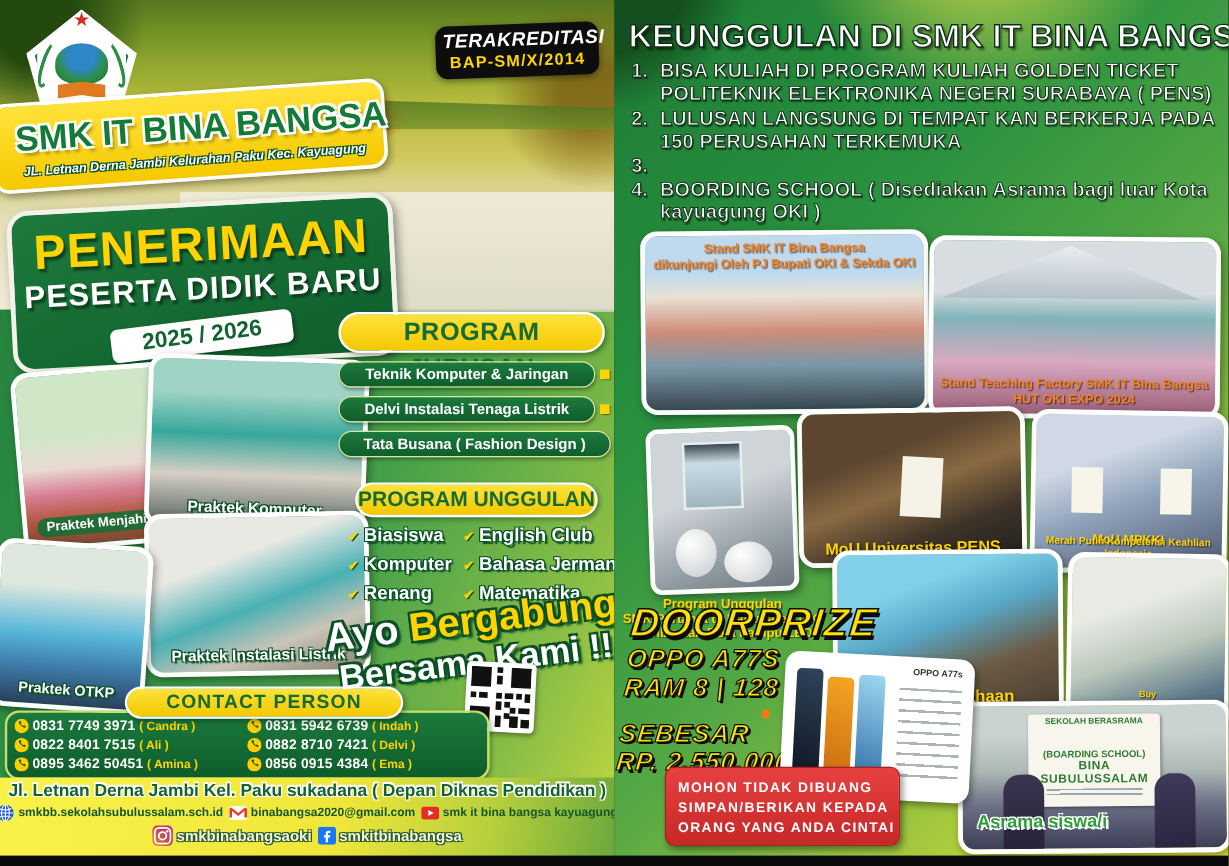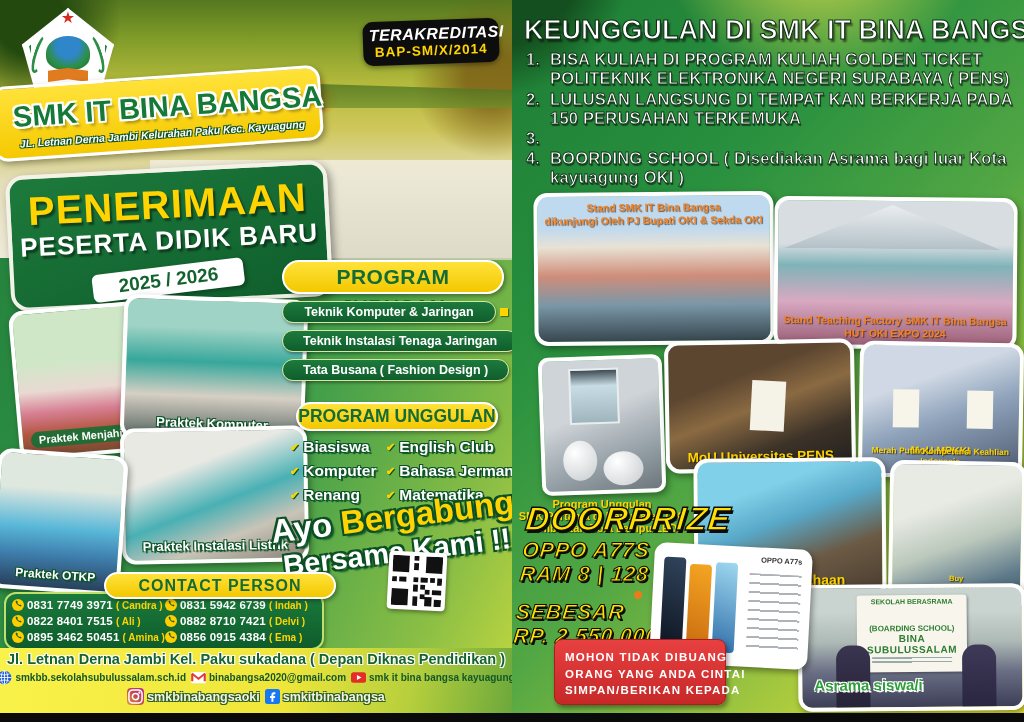--- a/index.html
+++ b/index.html
@@ -86,21 +86,21 @@
   .join { position:absolute; left:272px; top:498px; width:245px; transform:rotate(-7deg); text-align:center; }
   .join .l1 { font-weight:900; font-size:33px; white-space:nowrap; }
   .join .w1 { color:#fff; text-shadow:-2px -2px 0 #0b4f24,2px -2px 0 #0b4f24,-2px 2px 0 #0b4f24,3px 3px 2px #0b4f24; }
   .join .w2 { color:#ffd400; text-shadow:-2px -2px 0 #0b4f24,2px -2px 0 #0b4f24,-2px 2px 0 #0b4f24,3px 3px 2px #0b4f24; }
   .join .l2 { font-weight:900; font-size:29px; color:#fff; white-space:nowrap; text-shadow:-2px -2px 0 #0b4f24,2px -2px 0 #0b4f24,-2px 2px 0 #0b4f24,3px 3px 2px #0b4f24; }
 
   .qr { position:absolute; left:388px; top:552px; width:58px; height:58px; background:#fff; border-radius:4px; padding:4px; transform:rotate(3deg); box-shadow:1px 2px 4px rgba(0,0,0,.4); }
 
   
   #contact-title { left:104px; top:572px; width:232px; height:27px; font-size:16px; line-height:23px; letter-spacing:1px; z-index:5; }
-  .contact-box { position:absolute; left:4px; top:592px; width:320px; height:58px; background:linear-gradient(180deg,#1b7a3c,#0e5c2b); border:2px solid #bfe06a; border-radius:12px; display:flex; padding:5px 6px; z-index:4; box-shadow:1px 2px 4px rgba(0,0,0,.35); }
+  .contact-box { position:absolute; left:4px; top:592px; width:404px; height:58px; background:linear-gradient(180deg,#1b7a3c,#0e5c2b); border:2px solid #bfe06a; border-radius:12px; display:flex; padding:5px 6px; z-index:4; box-shadow:1px 2px 4px rgba(0,0,0,.35); }
   .contact-col { flex:1; display:flex; flex-direction:column; justify-content:space-between; }
   .c-row { display:flex; align-items:center; white-space:nowrap; }
   .c-row svg { width:12px; height:12px; margin-right:3px; flex:0 0 auto; }
   .c-phone { color:#fff; font-weight:800; font-size:11.5px; letter-spacing:.2px; }
   .c-name { color:#ffd400; font-weight:800; font-size:10px; margin-left:3px; }
 
   
   .footer { position:absolute; left:0; top:648px; width:512px; height:66px; background:linear-gradient(100deg,#f9f24a 0%,#f0e63a 55%,#b6cf3c 80%,#6ca83c 100%); display:flex; flex-direction:column; align-items:center; padding-top:3px; z-index:6; }
   .f-addr { color:#15632e; font-weight:900; font-size:14.5px; white-space:nowrap; text-shadow:-1px -1px 0 #fff,1px -1px 0 #fff,-1px 1px 0 #fff,1px 1px 0 #fff; }
   .f-row { display:flex; align-items:center; gap:5px; margin-top:3px; }
@@ -172,21 +172,21 @@
   .phone-card .label { position:absolute; right:10px; top:8px; font-size:7.5px; font-weight:800; color:#333; }
   .phones { position:absolute; left:10px; top:14px; display:flex; gap:4px; }
   .phones div { width:22px; height:92px; border-radius:4px; }
   .phones .p1 { background:linear-gradient(200deg,#30445c,#0d1420); }
   .phones .p2 { background:linear-gradient(200deg,#f5a623,#c96a10); height:86px; margin-top:6px; }
   .phones .p3 { background:linear-gradient(200deg,#9fd8f0,#2e6da8); height:90px; margin-top:3px; }
   .spec-lines { position:absolute; left:96px; top:26px; width:52px; height:80px;
     background:repeating-linear-gradient(180deg,#9aa0a6 0 2px,transparent 2px 9px); opacity:.8; }
 
   
-  .warning { position:absolute; left:42px; top:639px; width:172px; height:66px; background:linear-gradient(180deg,#e84040,#c62828); border-radius:8px; border:1px solid #a91e1e; padding:9px 10px; box-shadow:2px 3px 5px rgba(0,0,0,.4); z-index:4; }
+  .warning { position:absolute; left:42px; top:639px; width:196px; height:66px; background:linear-gradient(180deg,#e84040,#c62828); border-radius:8px; border:1px solid #a91e1e; padding:9px 10px; box-shadow:2px 3px 5px rgba(0,0,0,.4); z-index:4; }
   .warning div { color:#fff; font-weight:900; font-size:11.5px; letter-spacing:1.2px; line-height:1.45; white-space:nowrap; }
 
   
   #ph-asrama { left:286px; top:584px; width:228px; height:127px; transform:rotate(-.5deg);
     background:linear-gradient(180deg,#c9d3cf 0 20%,#aebab6 45%,#6b6f85 70%,#3c3f55 100%); }
   .sign { position:absolute; left:50%; top:7px; transform:translateX(-50%); background:#f7f5ec; border-radius:3px; padding:3px 10px 8px; text-align:center; box-shadow:1px 1px 3px rgba(0,0,0,.4); }
   .sign div { color:#2e7d32; font-weight:800; }
   .sign .s1 { font-size:7px; }
   .sign .s2 { font-size:8px;margin-top:19px; }
   .sign .s3 { font-size:10px; letter-spacing:.5px; }
@@ -246,21 +246,21 @@
       <div class="cap-free" style="font-size:12px">Praktek OTKP</div>
     </div>
 
     <div class="pill-title" id="pj-title">PROGRAM JURUSAN</div>
     <div class="jurusan-list">
       <div class="jurusan-item">
         <div class="jurusan-pill">Teknik Komputer &amp; Jaringan</div>
         <div class="sq"></div>
       </div>
       <div class="jurusan-item">
-        <div class="jurusan-pill">Teknik Instalasi  Tenaga Jaringan</div>
+        <div class="jurusan-pill">Delvi Instalasi  Tenaga Listrik</div>
         <div class="sq"></div>
       </div>
       <div class="jurusan-item">
         <div class="jurusan-pill">Tata Busana ( Fashion Design )</div>
         <div class="sq"></div>
       </div>
     </div>
 
     <div class="pill-title" id="pu-title">PROGRAM UNGGULAN</div>
     <div class="unggulan-grid">
@@ -493,22 +493,22 @@
       <div class="phones">
         <div class="p1"></div>
         <div class="p2"></div>
         <div class="p3"></div>
       </div>
       <div class="spec-lines"></div>
     </div>
 
     <div class="warning">
       <div>MOHON  TIDAK  DIBUANG</div>
+      <div>SIMPAN/BERIKAN  KEPADA</div>
       <div>ORANG YANG ANDA CINTAI</div>
-      <div>SIMPAN/BERIKAN  KEPADA</div>
     </div>
 
     <div class="photo" id="ph-asrama">
       <div class="sign">
         <div class="s1">SEKOLAH BERASRAMA</div>
         <div class="s2">(BOARDING SCHOOL)</div>
         <div class="s3">BINA SUBULUSSALAM</div>
         <div class="bars"></div>
       </div>
       <div class="figure fig1"></div>

